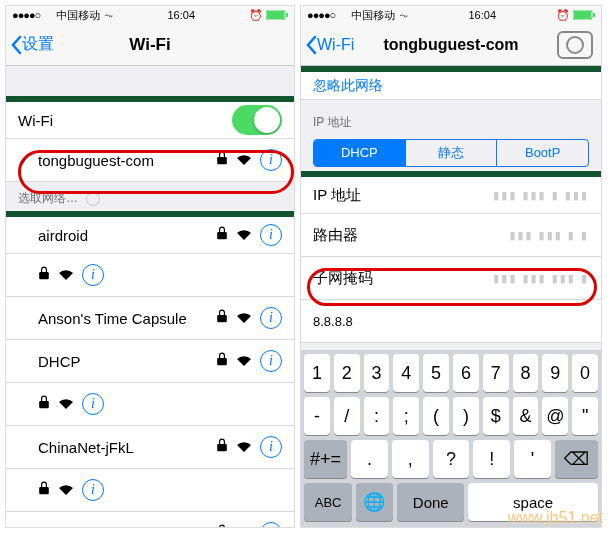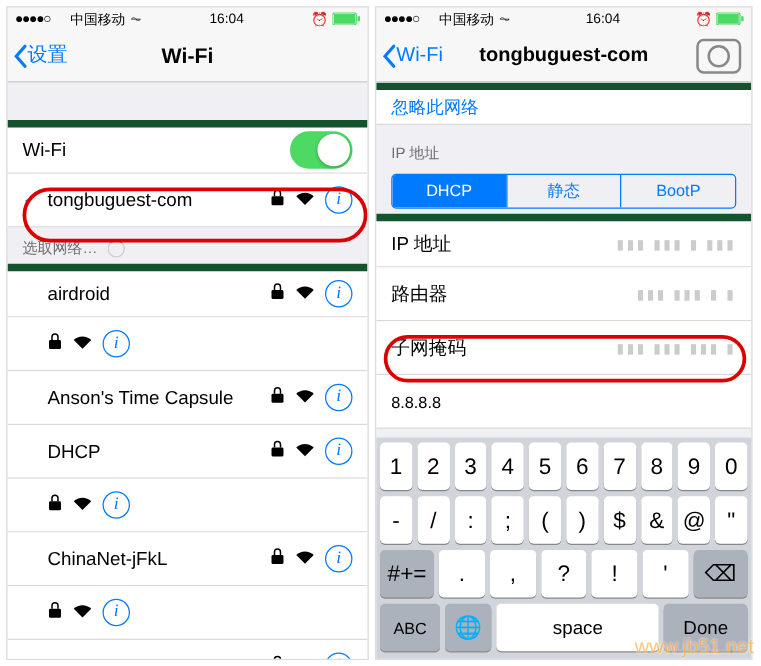--- a/index.html
+++ b/index.html
@@ -272,19 +272,19 @@
           <div class="key">,</div>
           <div class="key">?</div>
           <div class="key">!</div>
           <div class="key">'</div>
         </div>
    <div class="key fn" style="flex:1.3">⌫</div>
   </div>
   <div class="krow" style="margin-bottom:2px">
    <div class="key fn" style="flex:1.3;font-size:13px">ABC</div>
    <div class="key fn" style="flex:1">🌐</div>
+   <div class="key fn" style="flex:1.8;font-size:15px">Done</div>
    <div class="key sp" style="font-size:15px">space</div>
-   <div class="key fn" style="flex:1.8;font-size:15px">Done</div>
   </div>
  </div>
 </div>
 
 <div class="wm">www.jb51.net</div>
 
 </body></html>

